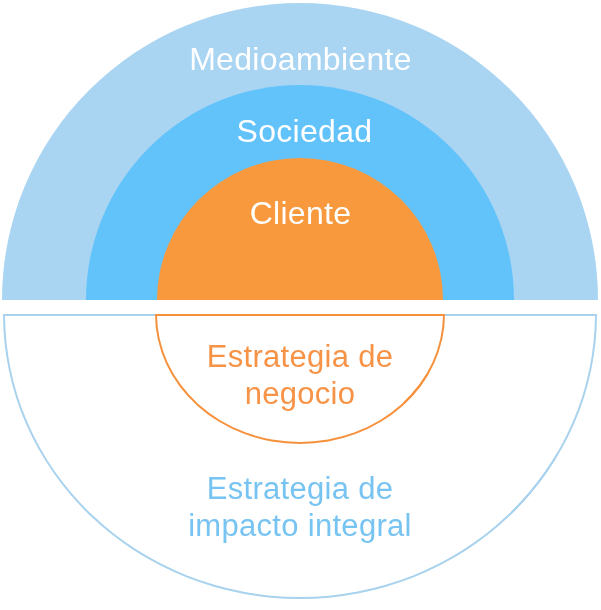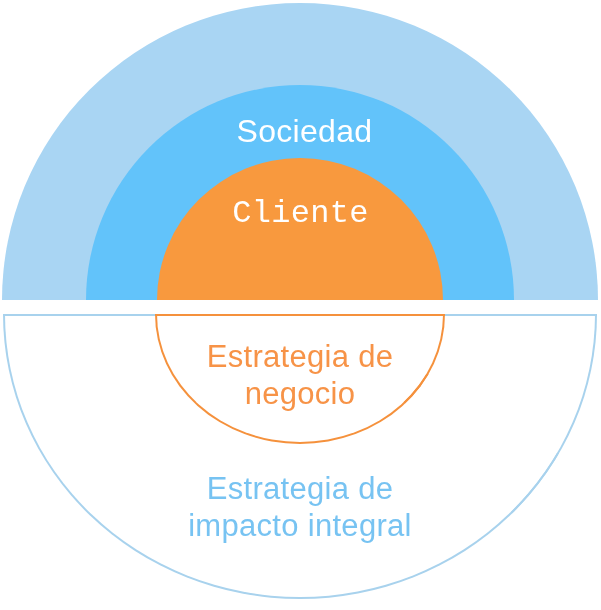--- a/index.html
+++ b/index.html
@@ -34,39 +34,40 @@
   
   .label {
     position: absolute;
     text-align: center;
     font-weight: 500;
     letter-spacing: 0.3px;
     white-space: pre-line;
   }
   #label-medioambiente { left: 0; right: 0; top: 41px;  font-size: 32px; }
   #label-sociedad      { left: 0; right: 0; top: 113px; font-size: 32px; }
-  #label-cliente       { left: 0; right: 0; top: 195px; font-size: 32px; font-family: Liberation Mono, monospace; }
+  #label-cliente       { left: 0; right: 0; top: 195px; font-size: 32px; }
   #label-negocio       { left: 150px; width: 300px; top: 338px; font-size: 31px; line-height: 37px; }
   #label-impacto       { left: 150px; width: 300px; top: 470px; font-size: 31px; line-height: 37px; }
 </style>
 </head>
 <body>
 
 <div class="canvas" style="background-color: rgb(255, 255, 255);">
 
   <div class="half-up" id="arc-medioambiente" style="background-color: rgb(169, 213, 243);"></div>
 
   <div class="half-up" id="arc-sociedad" style="background-color: rgb(98, 195, 250);"></div>
 
   <div class="half-up" id="arc-cliente" style="background-color: rgb(248, 153, 62);"></div>
 
   <div class="half-down" id="arc-impacto" style="border-color: rgb(168, 210, 237);"></div>
 
   <div class="half-down" id="arc-negocio" style="border-color: rgb(245, 145, 60);"></div>
 
+  <div class="label" id="label-medioambiente" style="color: rgb(255, 255, 255);">Medioambiente</div>
 
   <div class="label" id="label-sociedad" style="color: rgb(255, 255, 255); padding-left: 8px;">Sociedad</div>
 
   <div class="label" id="label-cliente" style="color: rgb(255, 255, 255);">Cliente</div>
 
   <div class="label" id="label-negocio" style="color: rgb(247, 147, 71);">Estrategia de
 negocio</div>
 
   <div class="label" id="label-impacto" style="color: rgb(119, 195, 242);">Estrategia de
 impacto integral</div>

